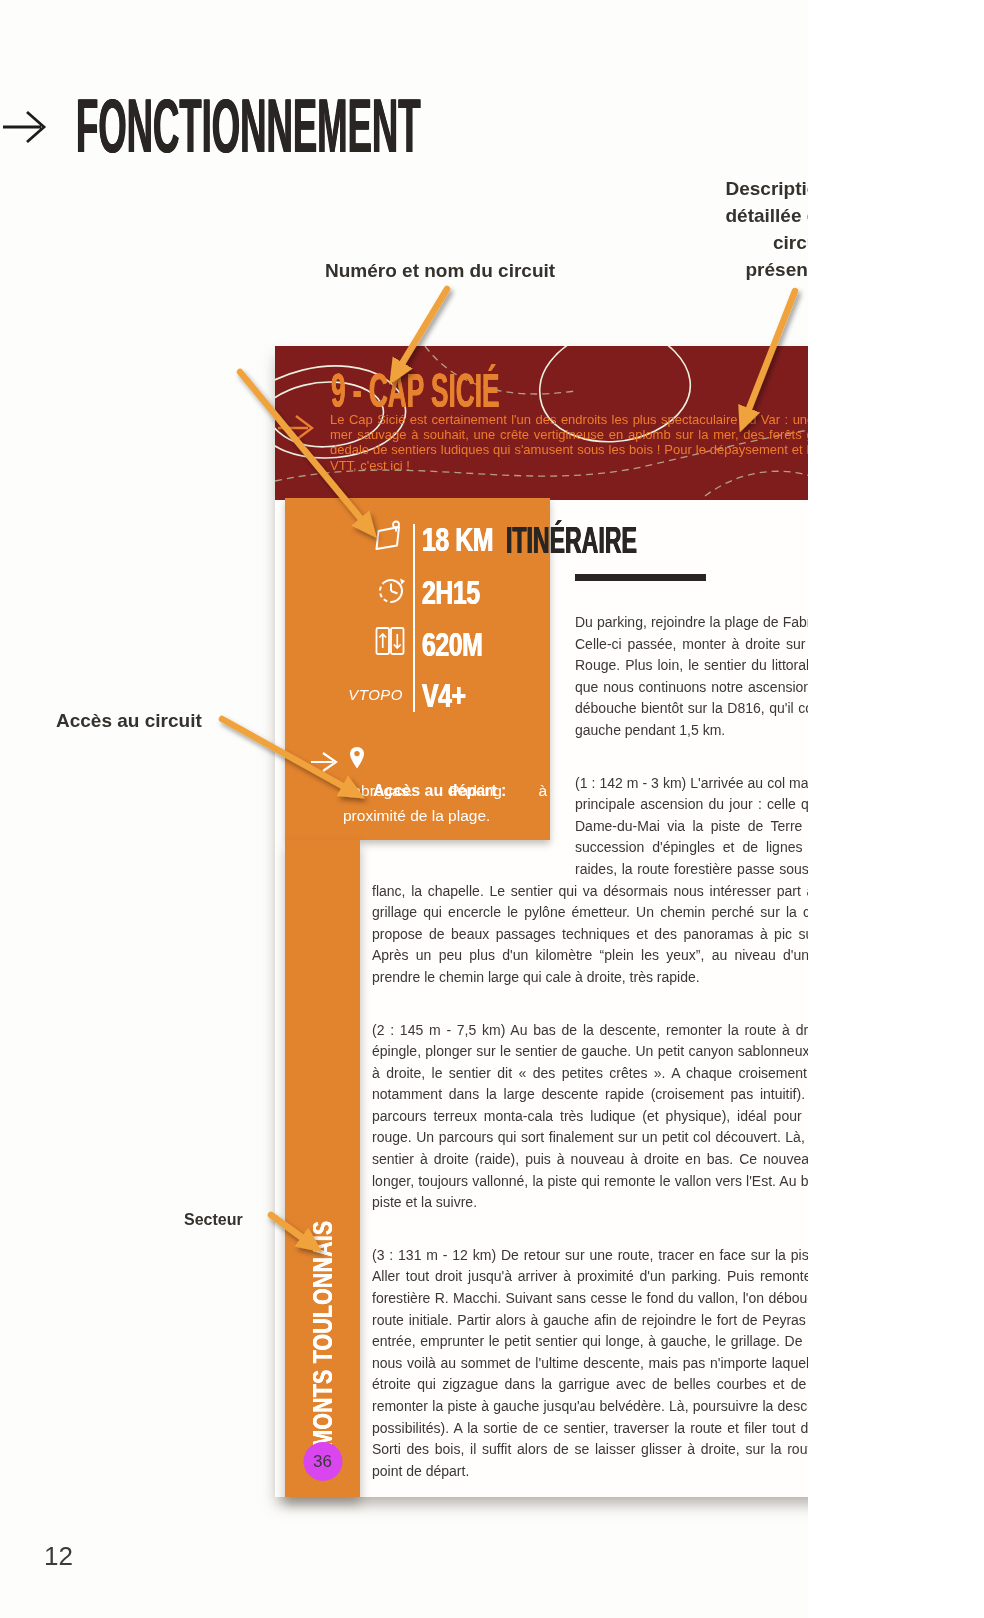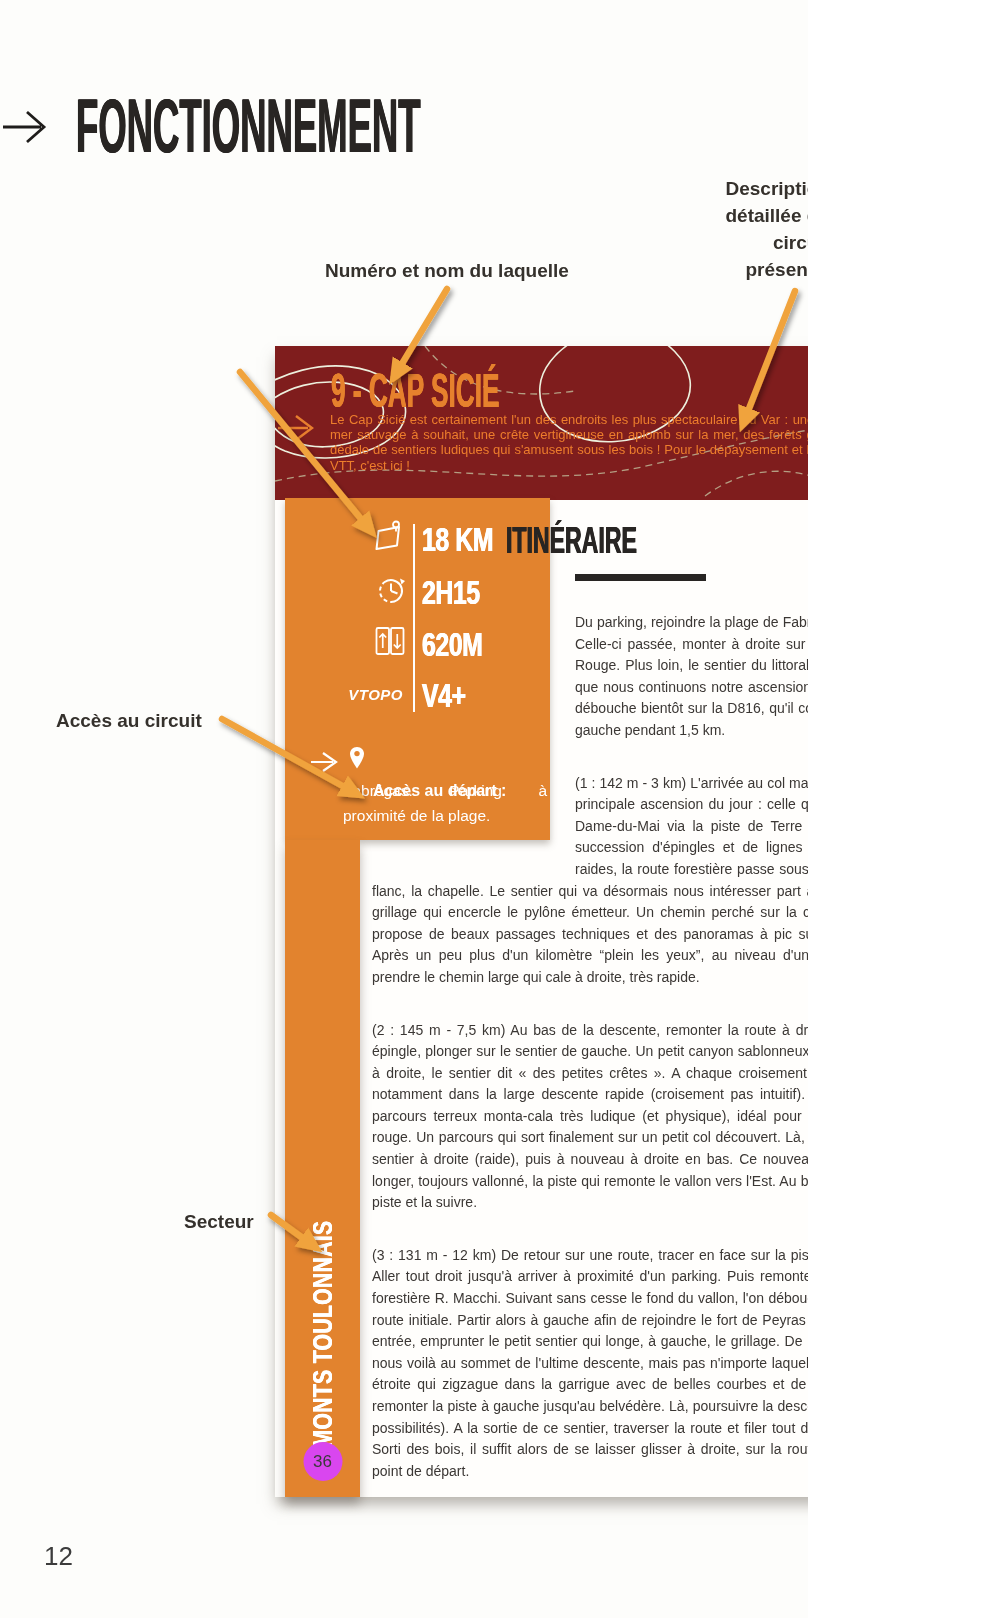--- a/index.html
+++ b/index.html
@@ -17,21 +17,21 @@
   }
 
   
   .ann{ position:absolute; font-weight:700; color:#35312C; }
   .ann-cartouche{ left:58px; top:195px; width:175px; text-align:right;
     font-size:19px; line-height:26px; white-space:pre-line; }
   .ann-numero{ left:325px; top:260px; font-size:19px; }
   .ann-description{ left:688px; top:175px; width:142px; text-align:right;
     font-size:19px; line-height:27px; white-space:pre-line; }
   .ann-acces{ left:56px; top:710px; font-size:19px; }
-  .ann-secteur{ left:184px; top:1211px; font-size:19px; }
+  .ann-secteur{ left:184px; top:1211px; font-size:16px; }
 
   .page-num{ position:absolute; left:44px; top:1541px; font-size:26px; color:#3C3C3C; }
 
   
   .card{ position:absolute; left:275px; top:346px; width:709px; height:1151px;
     background:#FFFEFC; box-shadow:0 9px 14px -2px rgba(105,98,88,.5); }
 
   .green-head{ position:absolute; left:0; top:0; width:709px; height:154px;
     background:#7f1d1d; overflow:hidden; }
   .green-head svg.contours{ position:absolute; inset:0; }
@@ -49,21 +49,21 @@
     background:#E2832E; box-shadow:0 4px 7px rgba(90,80,70,.35); }
   .stats .divider{ position:absolute; left:128px; top:26px; width:2px; height:188px; background:#fff; }
   .stat-value{ position:absolute; left:137px; font-size:31px; font-weight:700; line-height:1;
     color:#fff; white-space:nowrap; letter-spacing:-0.5px;
     transform:scale(0.8,1.07); transform-origin:left top;
     text-shadow:0.5px 0 0 #fff, -0.5px 0 0 #fff; }
   .v-dist{ top:25px; } .v-dur{ top:78px; } .v-ele{ top:130px; } .v-dif{ top:181px; }
   .stat-icon{ position:absolute; }
   .i-map{ left:90px; top:22px; } .i-clock{ left:92px; top:74px; } .i-elev{ left:90px; top:128px; }
   .brand{ position:absolute; left:50px; top:188px; width:68px; text-align:right;
-    font-style:italic; font-weight:700; font-size:15px; letter-spacing:.5px; color:#fff; }
+    font-style:italic; font-weight:400; font-size:15px; letter-spacing:.5px; color:#fff; }
   .access-arrow{ position:absolute; left:24px; top:252px; }
   .pin-icon{ position:absolute; left:64px; top:248px; }
   .access-label{ position:absolute; left:88px; top:256px; font-size:16px; font-weight:700; color:#fff;margin-top:28px; }
   .access-text{ position:absolute; left:58px; top:280px; width:204px;
     font-size:15.5px; line-height:25px; color:#fff; text-align:justify; font-weight:500; }
 
   
   .strip{ position:absolute; left:10px; top:494px; width:75px; height:657px;
     background:#E2832E; box-shadow:0 7px 10px rgba(90,80,70,.4); }
   .sector-label{ position:absolute; left:50%; top:494px; white-space:nowrap;
@@ -86,21 +86,21 @@
   .itinerary p{ margin:31px 0 0; font-size:14px; line-height:21.6px;
     color:#3B3734; text-align:justify; }
 </style>
 </head>
 <body>
 
 <div id="canvas">
 
   <div class="main-title">FONCTIONNEMENT</div>
 
-  <div class="ann ann-numero">Numéro et nom du laquelle</div>
+  <div class="ann ann-numero">Numéro et nom du circuit</div>
   <div class="ann ann-description">Description
 détaillée du
 circuit
 présenté.</div>
   <div class="ann ann-acces">Accès au circuit</div>
   <div class="ann ann-secteur">Secteur</div>
 
   <div class="page-num">12</div>
 
   <div class="card">

